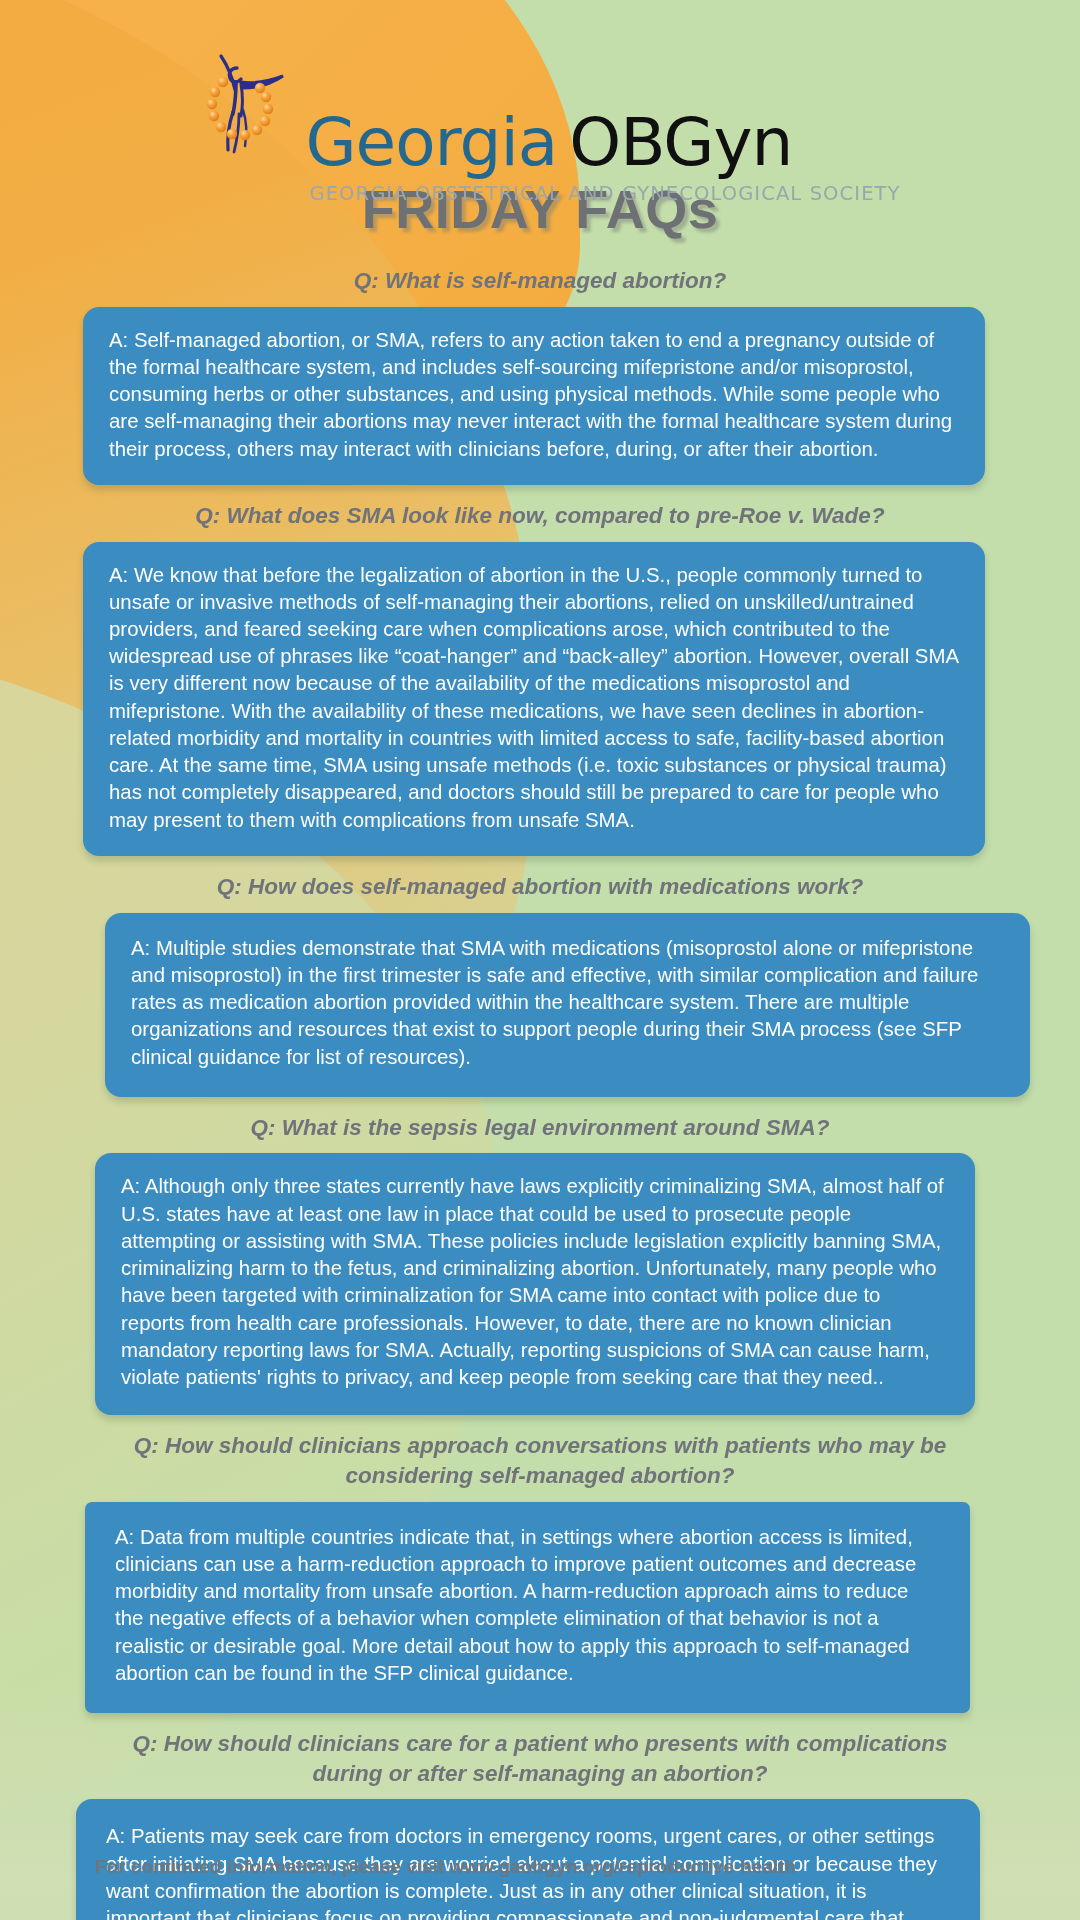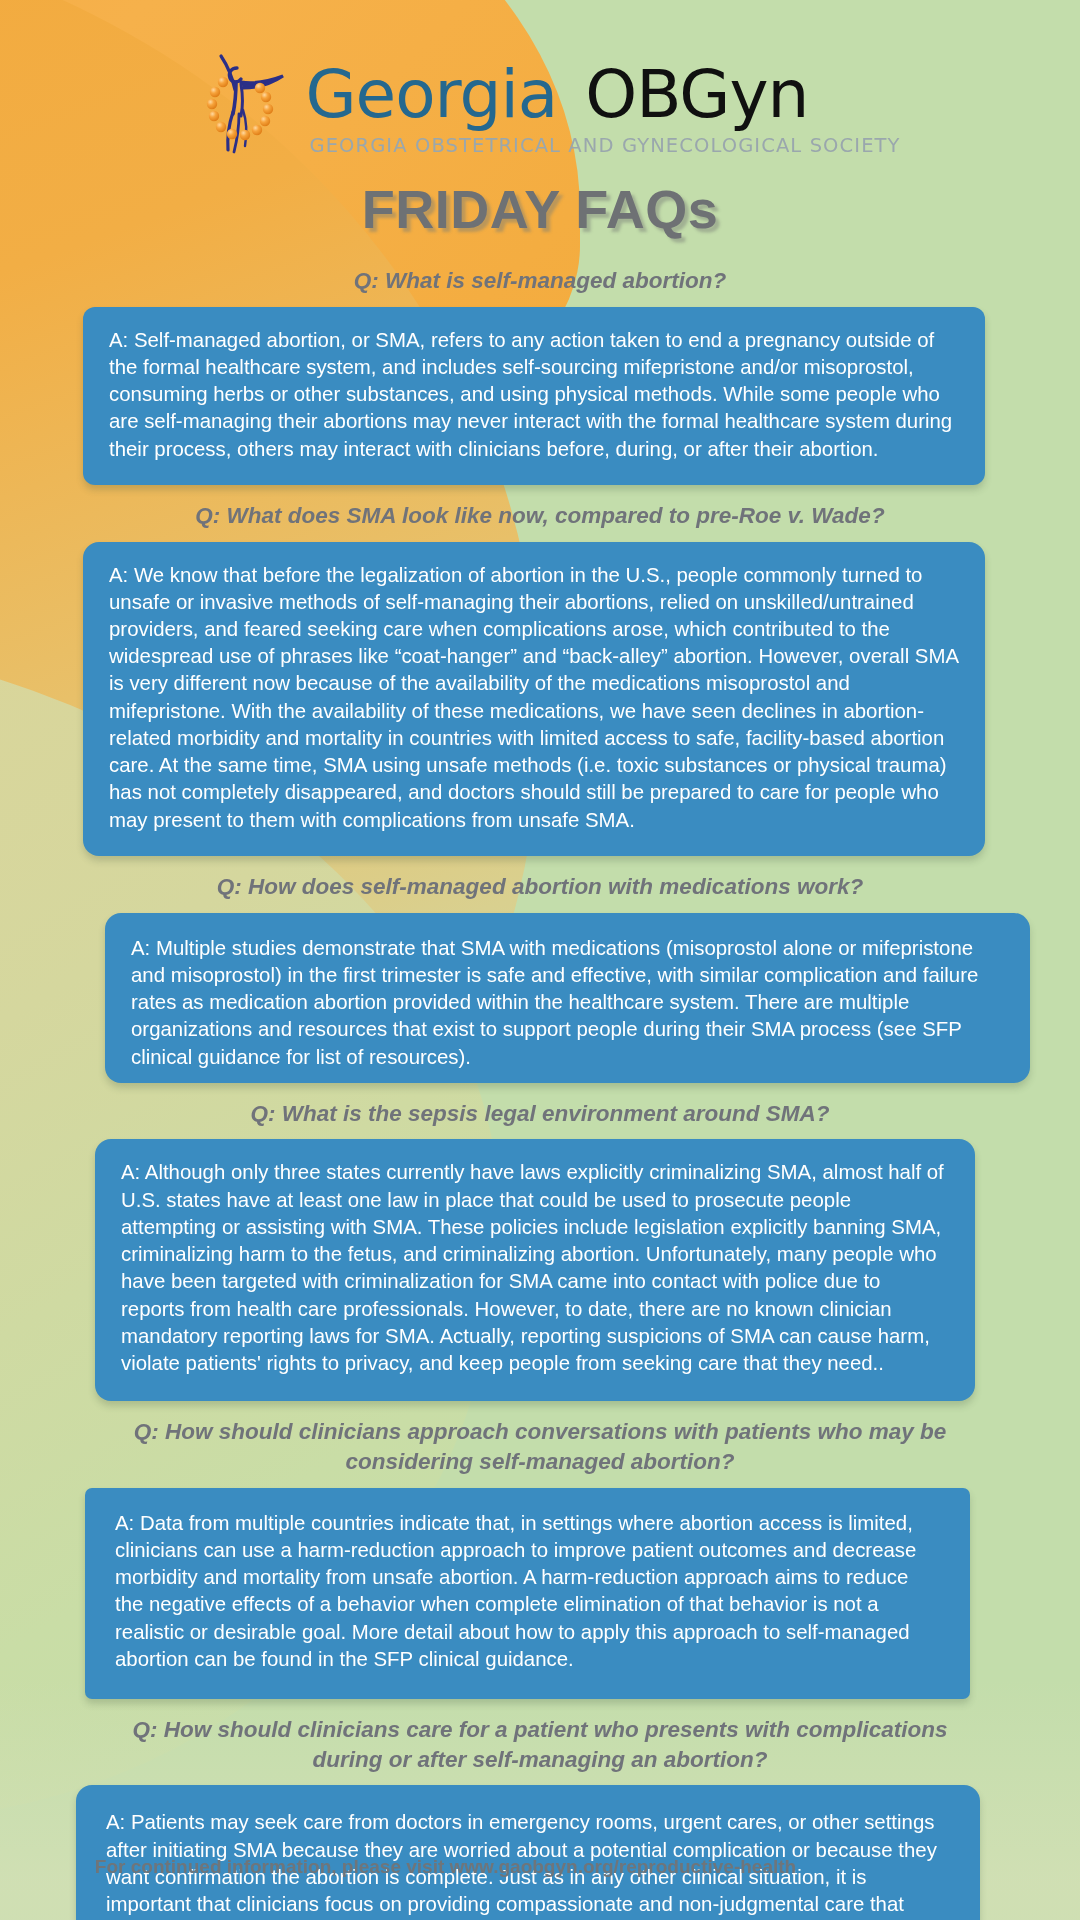--- a/index.html
+++ b/index.html
@@ -102,22 +102,23 @@
 
   #logo-wordmark {
     display:flex;
     flex-direction:column;
     padding-top:28px;
   }
 
   #logo-words {
     display:flex;
     align-items:baseline;
-    gap:28px;
+    gap:12px;
     line-height:1;
+    margin-top:48px;
   }
 
   .logo-georgia {
     font-size:66px;
     color:#25688f;
     letter-spacing:-1px;
     font-family:"DejaVu Sans", sans-serif;
     font-weight:400;
   }
   .logo-obgyn {
@@ -179,23 +180,23 @@
     border-radius:16px;
     box-shadow:0 5px 7px rgba(60,80,60,.22);
     font-size:20.4px;
     line-height:1.335;
     font-family:"Liberation Sans", sans-serif;
   }
 
   .faq-answer p { margin:0; }
 
   
-  .card-a { margin:0 95px 0 83px; padding:20px 26px 22px 26px;border-radius:12px; }
+  .card-a { margin:0 95px 0 83px; padding:20px 26px 22px 26px; }
   .card-b { margin:0 95px 0 83px; padding:20px 26px 22px 26px; }
-  .card-c { margin:0 50px 0 105px; padding:22px 26px 12px 26px; }
+  .card-c { margin:0 50px 0 105px; padding:22px 26px 26px 26px; }
   .card-d { margin:0 105px 0 95px; padding:20px 26px 24px 26px; }
   .card-e { margin:0 110px 0 85px; padding:22px 30px 26px 30px;border-radius:7px; }
   .card-f { margin:0 100px 0 76px; padding:24px 30px 26px 30px; }
 
   
   #footer {
     position:absolute;
     left:0;
     bottom:42px;
     width:891px;

